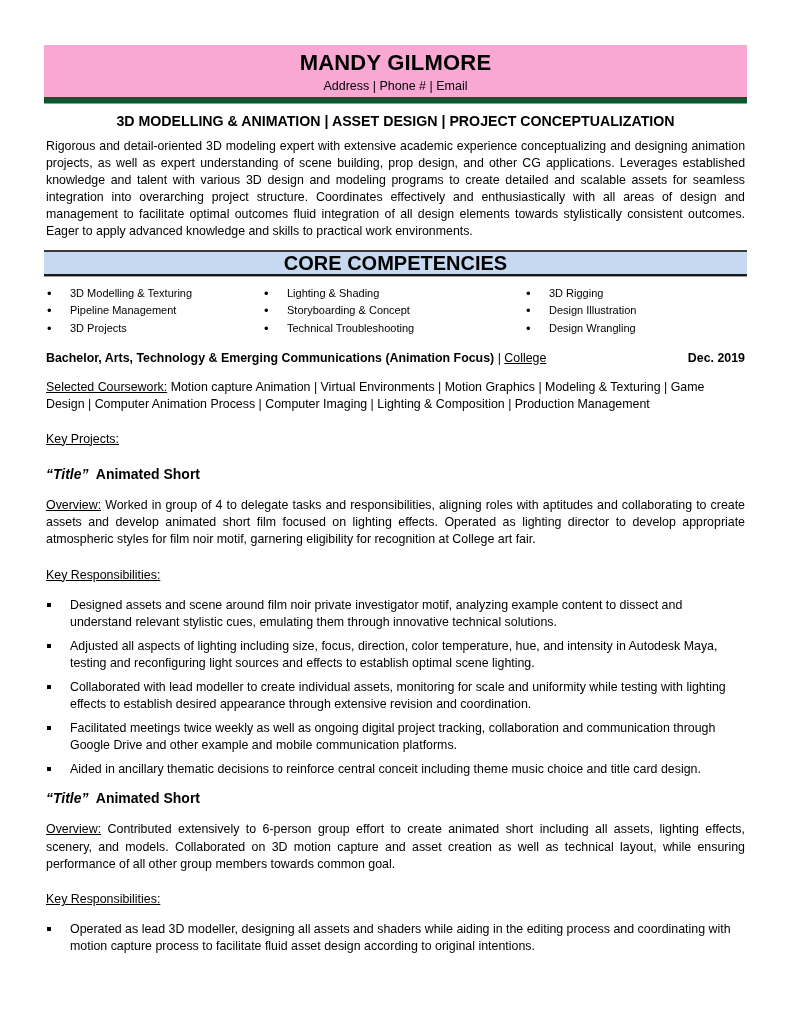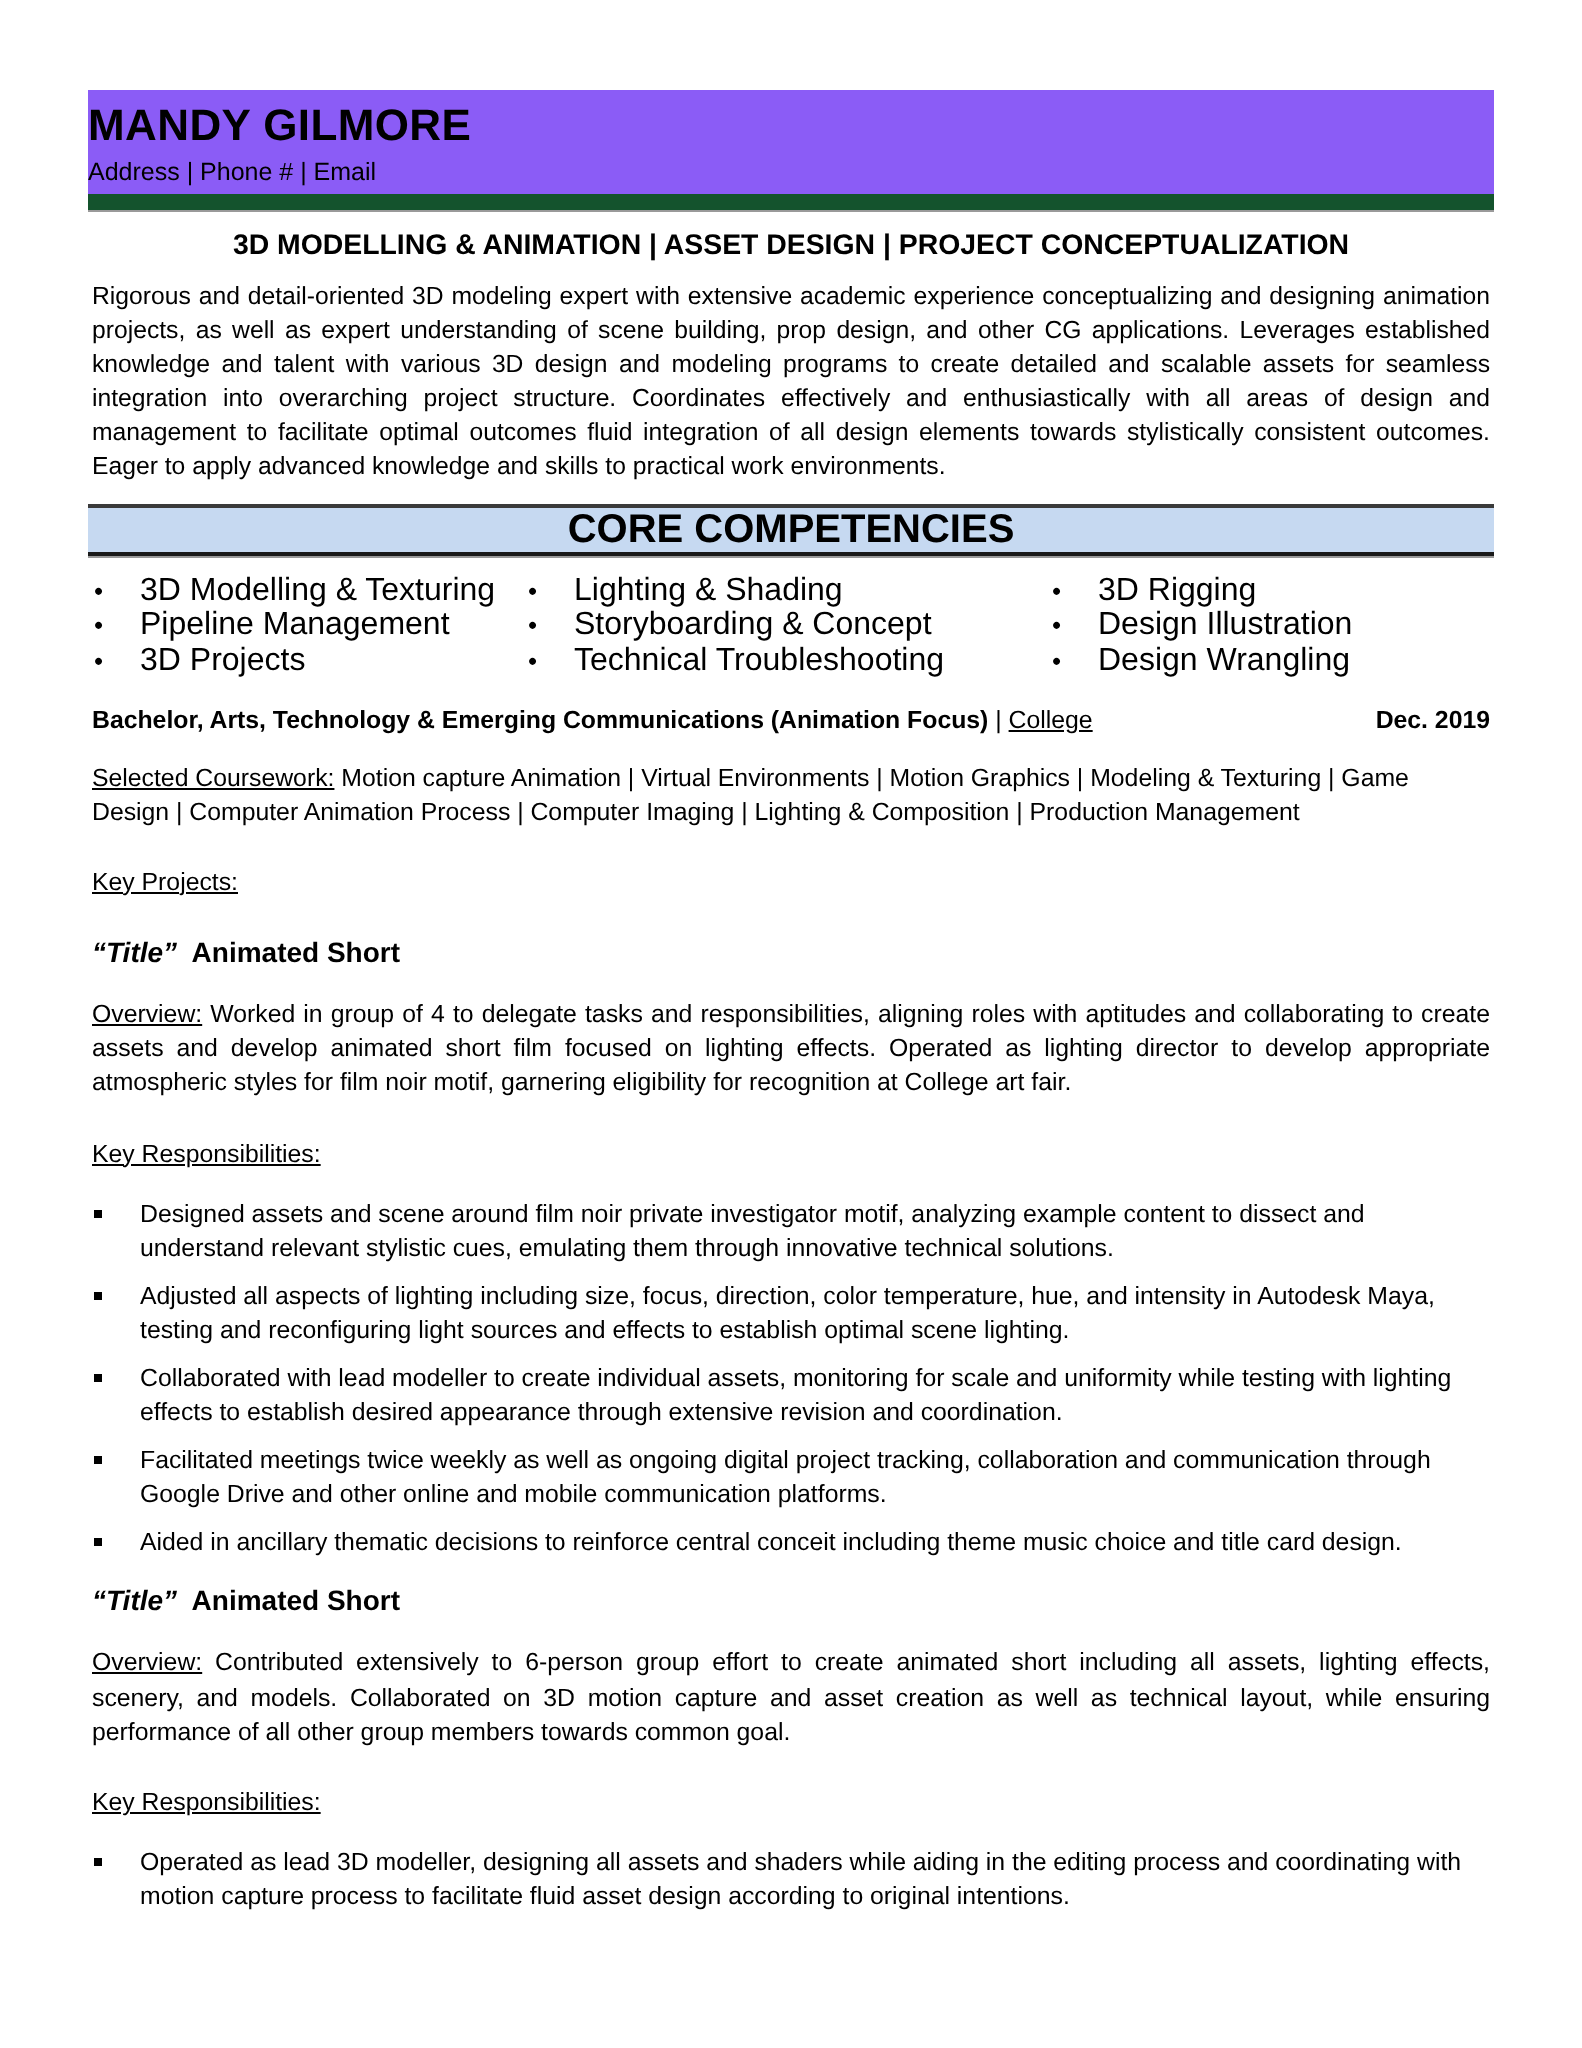--- a/index.html
+++ b/index.html
@@ -4,24 +4,24 @@
 <style>
   html, body { margin: 0; padding: 0; background: #ffffff; }
   body {
     width: 791px; height: 1024px; overflow: hidden; position: relative;
     font-family: "Liberation Sans", sans-serif; color: #000;
     font-size: 12.3px;
   }
   .page { position: absolute; left: 46px; top: 45px; width: 699px; }
 
   .name-band {
-    background: #8b5cf6;
-    border-bottom: 8px solid #14532d;
+    background: #f9a8d4;
+    border-bottom: 6px solid #14532d;
     box-shadow: 0 1px 0 #9a9a9a;
-    text-align: left;
+    text-align: center;
     padding-top: 4px; padding-bottom: 2px;
     margin-left: -2px; margin-right: -2px;
   }
   .name { font-size: 22px; font-weight: bold; letter-spacing: 0.2px; line-height: 28px; }
   .contact { font-size: 12.5px; line-height: 18px; }
 
   .headline { text-align: center; font-weight: bold; font-size: 14.2px; margin-top: 9px; line-height: 18px; }
 
   .summary { margin-top: 8px; text-align: justify; line-height: 17.1px; font-size: 12.35px; }
 
@@ -30,21 +30,21 @@
     border-top: 2px solid #3a3a3a;
     border-bottom: 2px solid #1a1a1a;
     box-shadow: 0 1px 0 #9a9a9a;
     text-align: center; font-weight: bold; font-size: 20px;
     height: 22px; line-height: 22px;
     margin-left: -2px; margin-right: -2px;
   }
   .sec-core { margin-top: 9px; }
   .competencies { display: flex; margin-top: 9px; margin-bottom: 8px; }
   .comp-col { list-style: none; margin: 0; padding: 0; }
-  .comp-col li { position: relative; padding-left: 24px; line-height: 17.7px; font-size: 16px; }
+  .comp-col li { position: relative; padding-left: 24px; line-height: 17.7px; font-size: 11px; }
   .comp-col li::before { content: "\2022"; position: absolute; left: 1px; top: 0; font-size: 13px; }
   .col1 { width: 217px; }
   .col2 { width: 262px; }
   .col3 { width: 220px; }
 
   .edu-row { display: flex; justify-content: space-between; margin-top: 12px; font-size: 12.4px; line-height: 16px; }
   .edu-row .degree { font-weight: bold; }
   .edu-row .date { font-weight: bold; }
   .u { text-decoration: underline; }
 
@@ -119,21 +119,21 @@
     <div class="overview">
       <span class="label-u">Overview:</span><span> Worked in group of 4 to delegate tasks and responsibilities, aligning roles with aptitudes and collaborating to create assets and develop animated short film focused on lighting effects. Operated as lighting director to develop appropriate atmospheric styles for film noir motif, garnering eligibility for recognition at College art fair.</span>
     </div>
     <div class="subhead">
       <span class="label-u">Key Responsibilities:</span>
     </div>
     <ul class="resp-list">
       <li>Designed assets and scene around film noir private investigator motif, analyzing example content to dissect and understand relevant stylistic cues, emulating them through innovative technical solutions.</li>
       <li>Adjusted all aspects of lighting including size, focus, direction, color temperature, hue, and intensity in Autodesk Maya, testing and reconfiguring light sources and effects to establish optimal scene lighting.</li>
       <li>Collaborated with lead modeller to create individual assets, monitoring for scale and uniformity while testing with lighting effects to establish desired appearance through extensive revision and coordination.</li>
-      <li>Facilitated meetings twice weekly as well as ongoing digital project tracking, collaboration and communication through Google Drive and other online and mobile communication platforms.</li>
+      <li>Facilitated meetings twice weekly as well as ongoing digital project tracking, collaboration and communication through Google Drive and other example and mobile communication platforms.</li>
       <li>Aided in ancillary thematic decisions to reinforce central conceit including theme music choice and title card design.</li>
     </ul>
   </div>
 
   <div>
     <div class="proj-title" style="margin-top:12px">
       <i>“Title”</i><span style="white-space:pre">  Animated Short</span>
     </div>
     <div class="overview">
       <span class="label-u">Overview:</span><span> Contributed extensively to 6-person group effort to create animated short including all assets, lighting effects, scenery, and models. Collaborated on 3D motion capture and asset creation as well as technical layout, while ensuring performance of all other group members towards common goal.</span>

